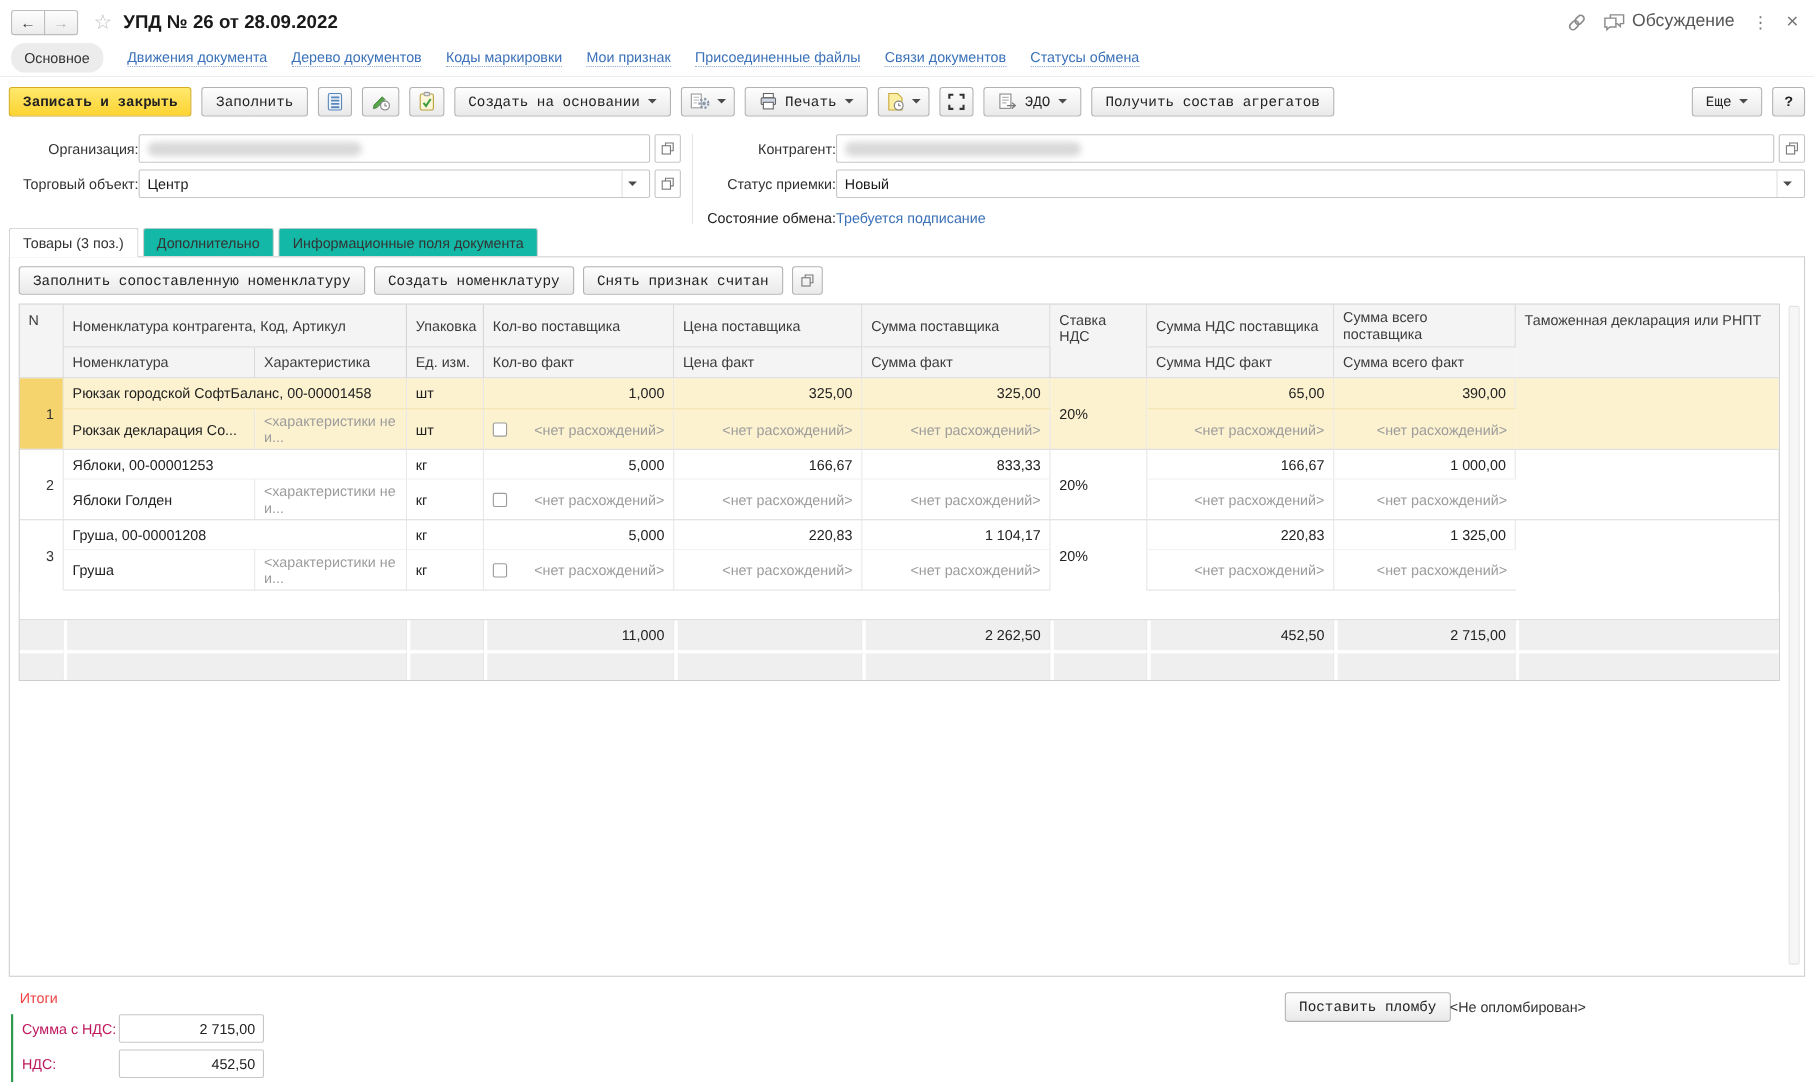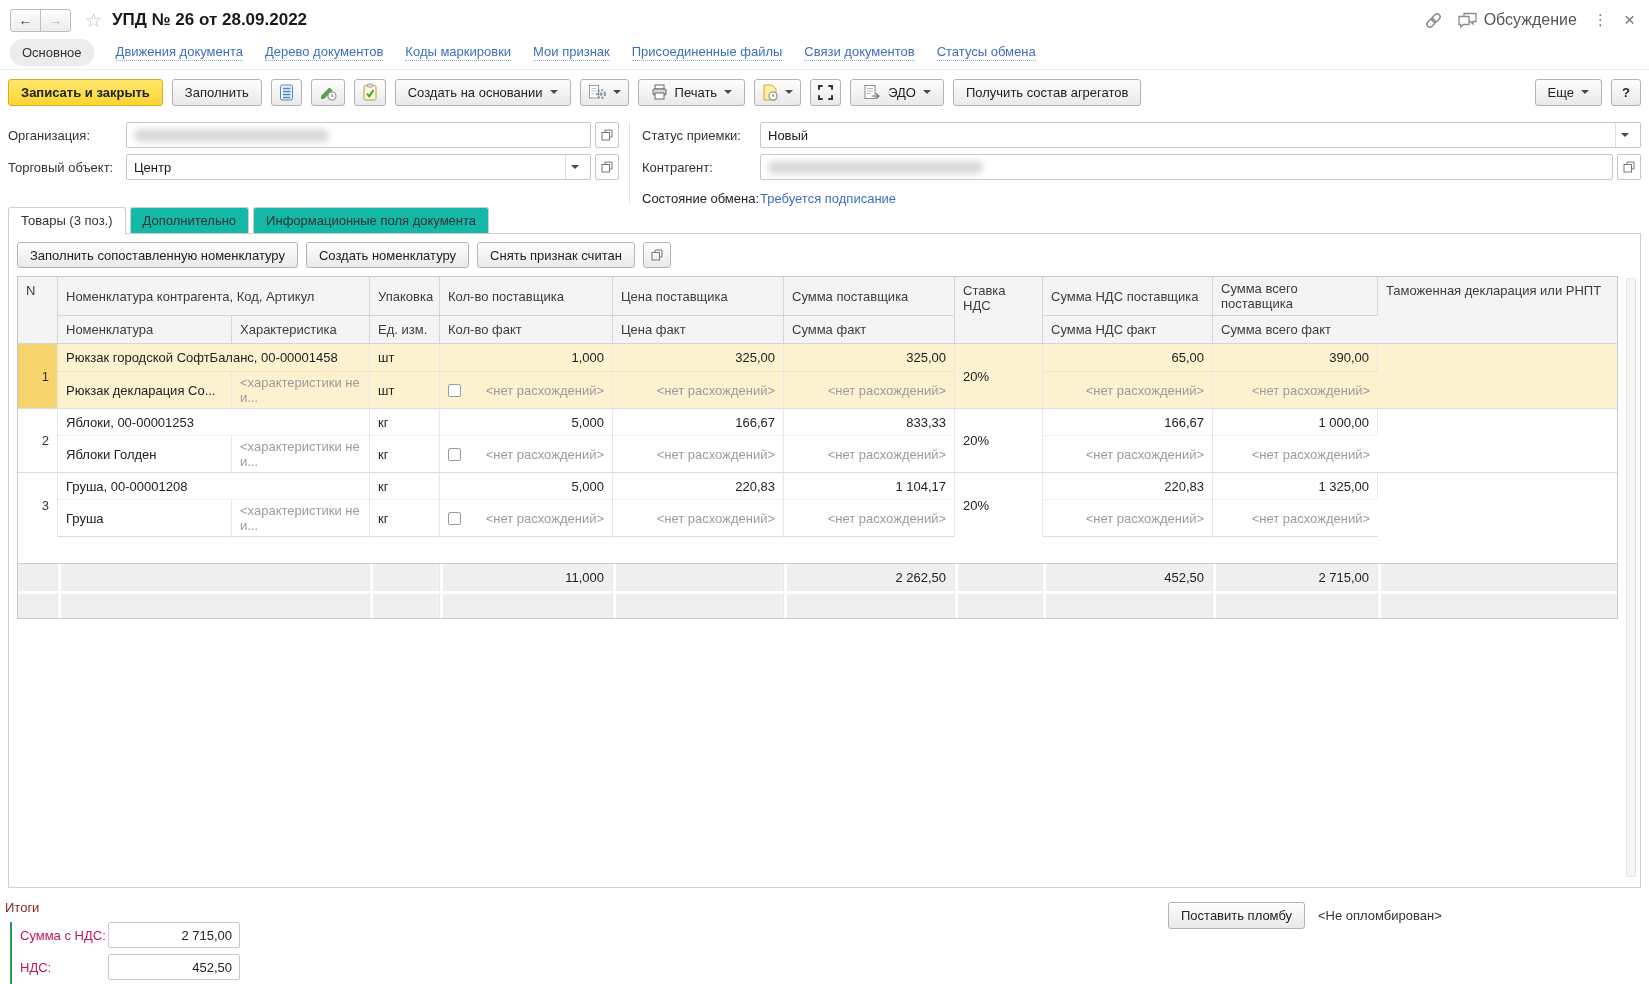--- a/index.html
+++ b/index.html
@@ -29,30 +29,30 @@
   
   .navrow { height:34px; display:flex; align-items:center; gap:22px; padding:0 10px; border-bottom:1px solid #ededed; }
   .nav-active { background:#ececec; border-radius:13px; padding:6px 12px; color:#333; }
   .navlink { color:#3b71b8; text-decoration:none; border-bottom:1px dotted #8fa9cf; padding-bottom:1px; cursor:pointer; }
 
   
   .toolbar { height:44px; display:flex; align-items:center; gap:9px; padding:0 8px; }
   .btn {
     height:27px; border:1px solid #b3b3b3; border-radius:3px; background:linear-gradient(#fefefe,#e9e9e9);
     padding:0 12px; font-size:13px; color:#222; display:inline-flex; align-items:center; gap:7px; cursor:pointer;
-    font-family:Liberation Sans, sans-serif;
+    font-family:Liberation Mono, monospace;
   }
   .btn.primary { background:linear-gradient(#ffe86d,#fdd431); border-color:#d8ae21; font-weight:bold; }
   .btn.iconbtn { padding:0 7px; }
   .dd { width:0; height:0; border:4px solid transparent; border-top-color:#4a4a4a; margin-top:4px; }
   .sp { flex:1; }
   .btn.help { padding:0 10px; font-weight:bold; }
 
   
-  .formarea { display:flex; padding:8px 8px 2px 8px; height:92px; }
+  .formarea { display:flex; padding:8px 8px 2px 8px; height:92px;text-align:right; }
   .form-left { width:622px; flex-shrink:0; padding-right:10px; border-right:1px solid #e6e6e6; }
   .form-right { flex:1; padding-left:12px; }
   .frow { display:flex; align-items:center; margin-bottom:6px; height:26px; }
   .frow label { width:118px; flex-shrink:0; color:#333; }
   .field {
     flex:1; height:26px; border:1px solid #c6c6c6; border-radius:2px; background:#fff;
     display:flex; align-items:center; padding:0 7px; position:relative;
   }
   .field .val { color:#1a1a1a; }
   .field .ddbox { margin-left:auto; width:18px; display:flex; justify-content:center; border-left:1px solid #e0e0e0; align-self:stretch; align-items:center; cursor:pointer; }
@@ -103,21 +103,21 @@
   .cellflex { display:flex; align-items:center; justify-content:space-between; }
   .cb { width:13px; height:13px; border:1px solid #9b9b9b; border-radius:2px; background:#fff; flex-shrink:0; cursor:pointer; }
   tr.spacer td { border:none; height:330px; border-bottom:1px solid #d0d0d0; background:#fff; }
   tr.trow td { background:#efefef; border-left:3px solid #fff; border-right:none; height:30px; }
   tr.trow td:first-child { border-left:none; }
   tr.trow2 td { border-top:3px solid #fff; height:26px; }
   .vscroll { position:absolute; right:4px; top:44px; bottom:10px; width:10px; background:#f6f6f6; border:1px solid #e4e4e4; border-radius:2px; }
 
   
   .footer { position:relative; height:96px; }
-  .itogi { position:absolute; left:5px; top:12px; color:#7f1d1d; }
+  .itogi { position:absolute; left:18px; top:12px; color:#ef4444; }
   .totgroup { position:absolute; left:10px; top:34px; border-left:2px solid #2b9a4e; padding-left:8px; }
   .trowf { display:flex; align-items:center; height:26px; margin-bottom:6px; }
   .trowf label { width:88px; color:#be185d; }
   .numbox {
     width:132px; height:26px; border:1px solid #c6c6c6; border-radius:2px; background:#fff;
     display:flex; align-items:center; justify-content:flex-end; padding:0 7px;
   }
   .sealbtn { position:absolute; left:1168px; top:14px; }
   .sealstatus { position:absolute; left:1318px; top:20px; color:#333; }
 
@@ -286,39 +286,39 @@
         <button class="sqbtn">
           <svg width="12" height="12" viewBox="0 0 12 12" fill="none" stroke="#777">
               <rect x="1" y="3.5" width="7.5" height="7.5"></rect>
               <path d="M4 3.5 V1 H11 V8 H8.5"></path>
             </svg>
         </button>
       </div>
     </div>
     <div class="form-right">
       <div class="frow">
-        <label>Статус приемки:</label>
-        <div class="field">
-          <span class="val">Новый</span>
-          <span class="ddbox">
-              <span class="dd"></span>
-            </span>
-        </div>
-      </div>
-      <div class="frow">
         <label>Контрагент:</label>
         <div class="field">
           <span class="blurval" style="width:215px"></span>
         </div>
         <button class="sqbtn">
           <svg width="12" height="12" viewBox="0 0 12 12" fill="none" stroke="#777">
               <rect x="1" y="3.5" width="7.5" height="7.5"></rect>
               <path d="M4 3.5 V1 H11 V8 H8.5"></path>
             </svg>
         </button>
+      </div>
+      <div class="frow">
+        <label>Статус приемки:</label>
+        <div class="field">
+          <span class="val">Новый</span>
+          <span class="ddbox">
+              <span class="dd"></span>
+            </span>
+        </div>
       </div>
       <div class="exrow">
         <label>Состояние обмена:</label>
         <a class="xlink">Требуется подписание</a>
       </div>
     </div>
   </div>
 
   <div class="tabsrow">
     <div class="tab active">Товары (3 поз.)</div>

